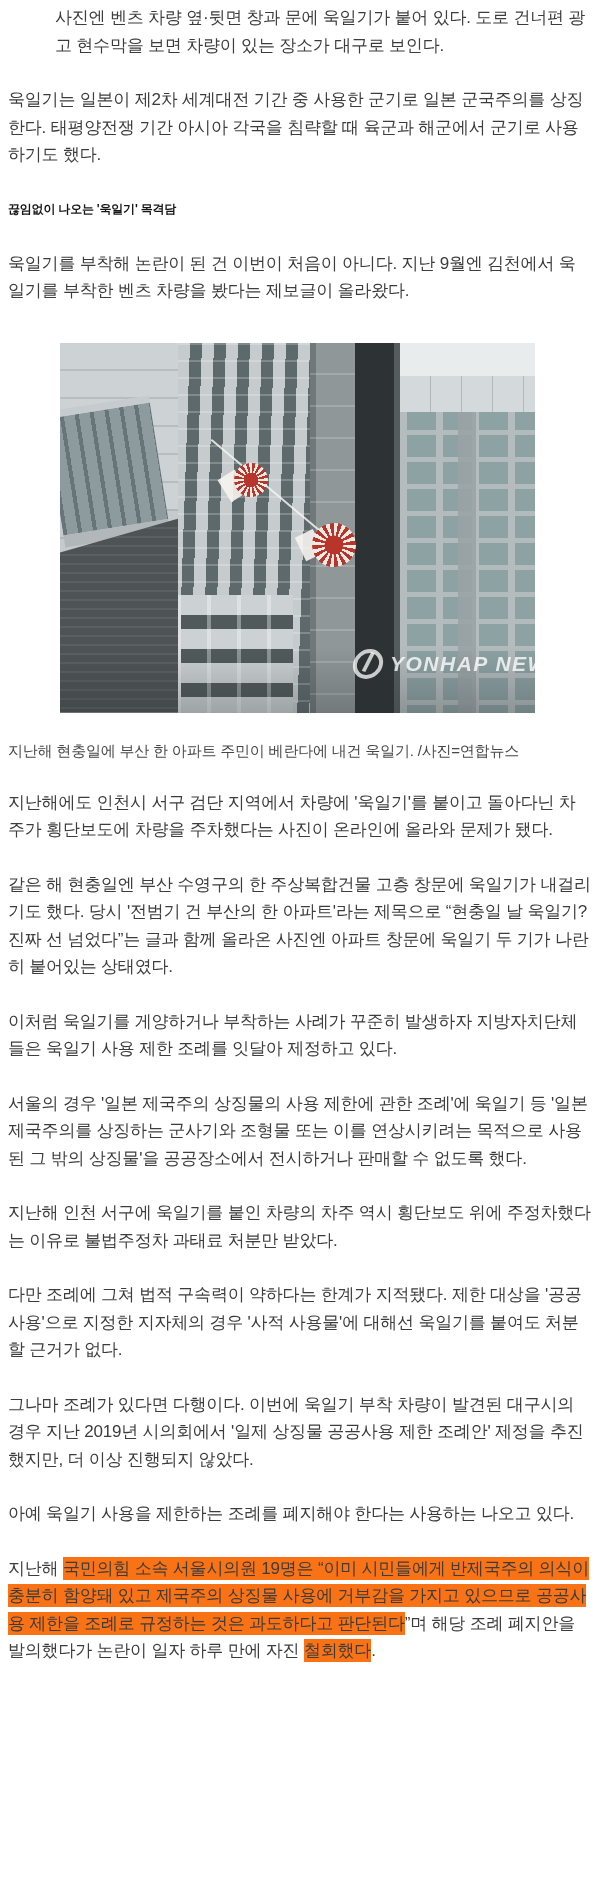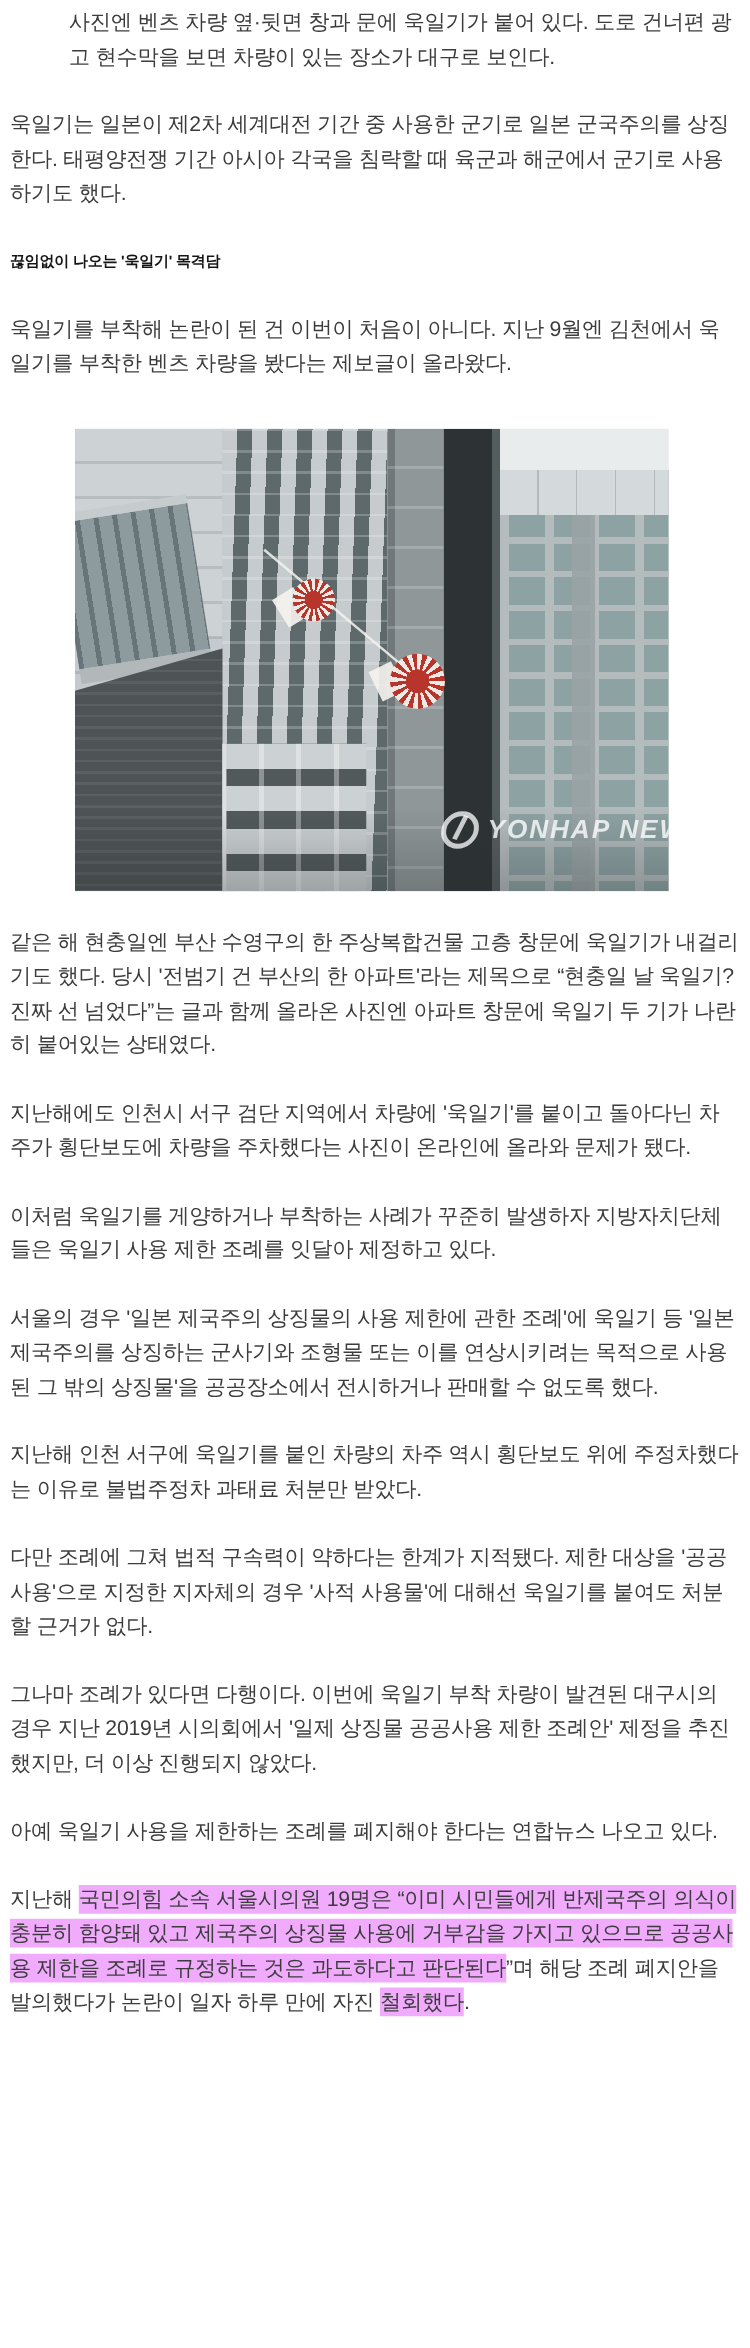--- a/index.html
+++ b/index.html
@@ -1,21 +1,21 @@
 <!DOCTYPE html>
 <html><head>
 <meta charset="utf-8">
 <style>
   html,body{margin:0;padding:0;background:#ffffff;}
   body{width:600px;min-height:1878px;font-family:"Liberation Sans","DejaVu Sans",sans-serif;color:#3c3c3c;}
   .article{padding:4px 8px 12px 8px;font-size:17px;line-height:27.5px;letter-spacing:-0.2px;word-break:break-all;}
   .article p{margin:27px 0;}
   .article p.first{margin-top:0;margin-left:47px;}
   h3.section-heading{font-size:12px;line-height:27px;margin:25px 0 5px 0;color:#151515;font-weight:bold;}
-  mark.hl{background:#f0abfc;color:inherit;padding:2px 0;}
+  mark.hl{background:#f97316;color:inherit;padding:2px 0;}
   figure.news-figure{margin:38px 0 0 52px;padding:0;}
   .photo{position:relative;width:475px;height:370px;overflow:hidden;background:#e9eced;}
   .caption{font-size:15px;line-height:22px;color:#474747;margin:12px 0 47px 0;word-break:break-all;}
 
   
   .b-left{position:absolute;left:0;top:0;width:118px;height:100%;
     background:
       repeating-linear-gradient(180deg, transparent 0 26px, rgba(120,128,130,.25) 26px 28px),
       linear-gradient(180deg,#cdd2d4 0 45%,#c5cacc 45% 100%);
     border-right:4px solid #aeb4b6;}
@@ -100,25 +100,26 @@
         <span class="cloth"></span>
         <span class="disc"></span>
       </div>
       <div class="photo-shadow"></div>
       <div class="wm">
         <span class="wm-ring"></span>
         <span class="wm-text">YONHAP NEWS</span>
       </div>
     </div>
   </figure>
+  <p class="caption">지난해 현충일에 부산 한 아파트 주민이 베란다에 내건 욱일기. /사진=연합뉴스</p>
 
+  <p>지난해에도 인천시 서구 검단 지역에서 차량에 '욱일기'를 붙이고 돌아다닌 차주가 횡단보도에 차량을 주차했다는 사진이 온라인에 올라와 문제가 됐다.</p>
   <p>같은 해 현충일엔 부산 수영구의 한 주상복합건물 고층 창문에 욱일기가 내걸리기도 했다. 당시 '전범기 건 부산의 한 아파트'라는 제목으로 “현충일 날 욱일기? 진짜 선 넘었다”는 글과 함께 올라온 사진엔 아파트 창문에 욱일기 두 기가 나란히 붙어있는 상태였다.</p>
-  <p>지난해에도 인천시 서구 검단 지역에서 차량에 '욱일기'를 붙이고 돌아다닌 차주가 횡단보도에 차량을 주차했다는 사진이 온라인에 올라와 문제가 됐다.</p>
   <p>이처럼 욱일기를 게양하거나 부착하는 사례가 꾸준히 발생하자 지방자치단체들은 욱일기 사용 제한 조례를 잇달아 제정하고 있다.</p>
   <p>서울의 경우 '일본 제국주의 상징물의 사용 제한에 관한 조례'에 욱일기 등 '일본 제국주의를 상징하는 군사기와 조형물 또는 이를 연상시키려는 목적으로 사용된 그 밖의 상징물'을 공공장소에서 전시하거나 판매할 수 없도록 했다.</p>
   <p>지난해 인천 서구에 욱일기를 붙인 차량의 차주 역시 횡단보도 위에 주정차했다는 이유로 불법주정차 과태료 처분만 받았다.</p>
   <p>다만 조례에 그쳐 법적 구속력이 약하다는 한계가 지적됐다. 제한 대상을 '공공사용'으로 지정한 지자체의 경우 '사적 사용물'에 대해선 욱일기를 붙여도 처분할 근거가 없다.</p>
   <p>그나마 조례가 있다면 다행이다. 이번에 욱일기 부착 차량이 발견된 대구시의 경우 지난 2019년 시의회에서 '일제 상징물 공공사용 제한 조례안' 제정을 추진했지만, 더 이상 진행되지 않았다.</p>
-  <p>아예 욱일기 사용을 제한하는 조례를 폐지해야 한다는 연합뉴스 나오고 있다.</p>
+  <p>아예 욱일기 사용을 제한하는 조례를 폐지해야 한다는 사용하는 나오고 있다.</p>
 
   <p><span>지난해 </span><mark class="hl">국민의힘 소속 서울시의원 19명은 “이미 시민들에게 반제국주의 의식이 충분히 함양돼 있고 제국주의 상징물 사용에 거부감을 가지고 있으므로 공공사용 제한을 조례로 규정하는 것은 과도하다고 판단된다</mark><span>”며 해당 조례 폐지안을 발의했다가 논란이 일자 하루 만에 자진 </span><mark class="hl">철회했다</mark><span>.</span></p>
 
 </div>
 
 </body></html>

